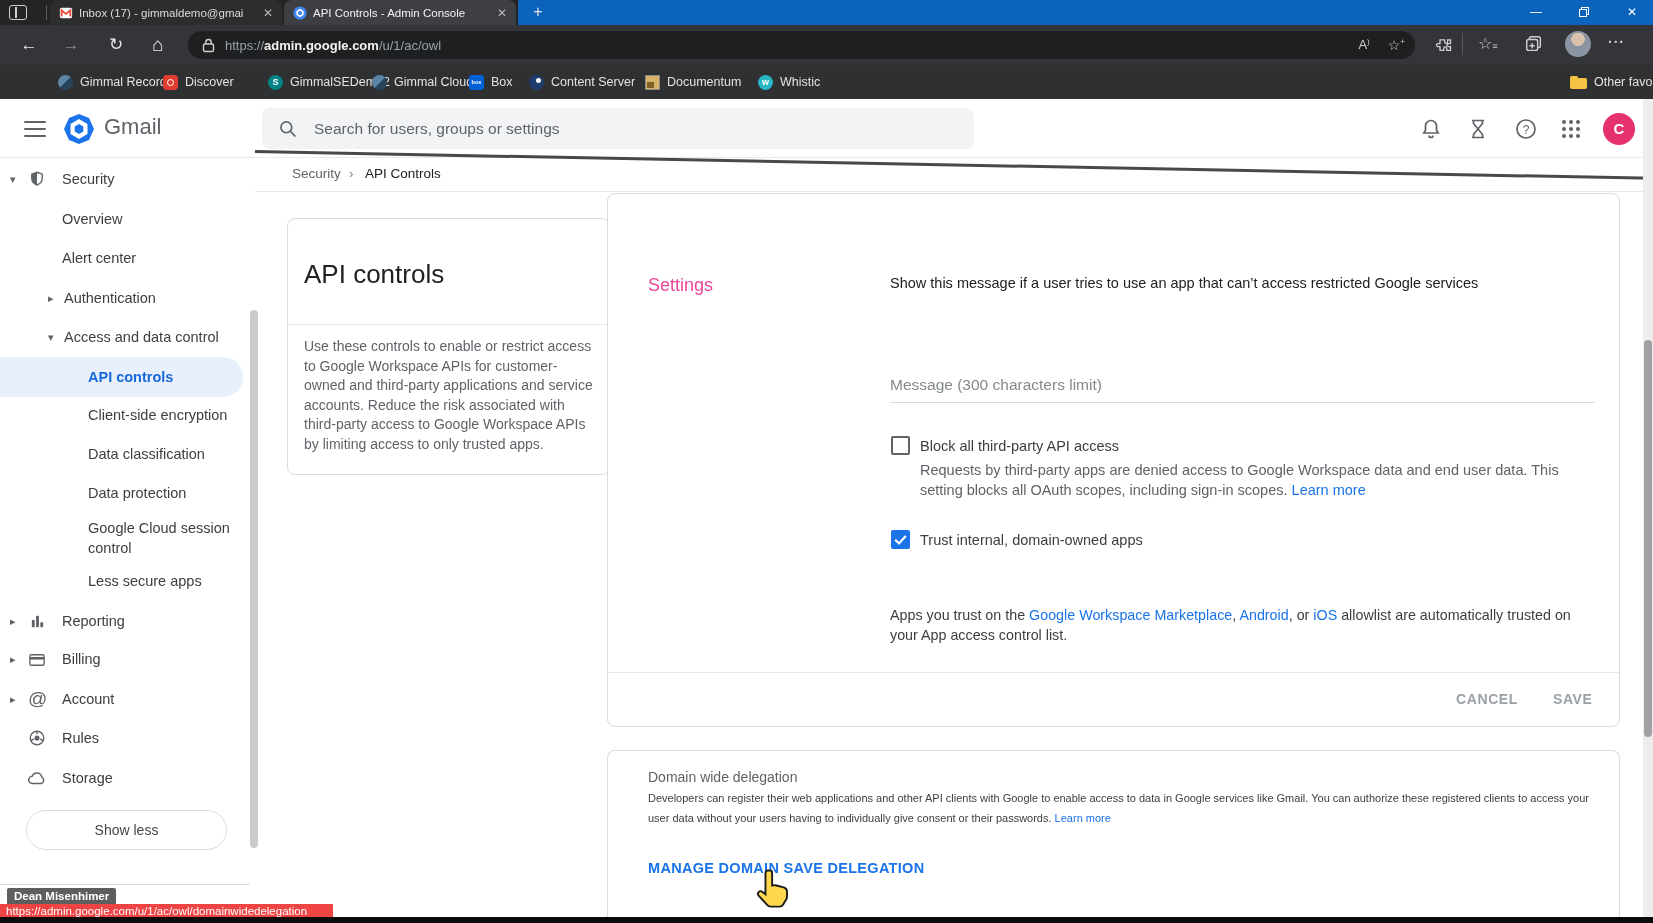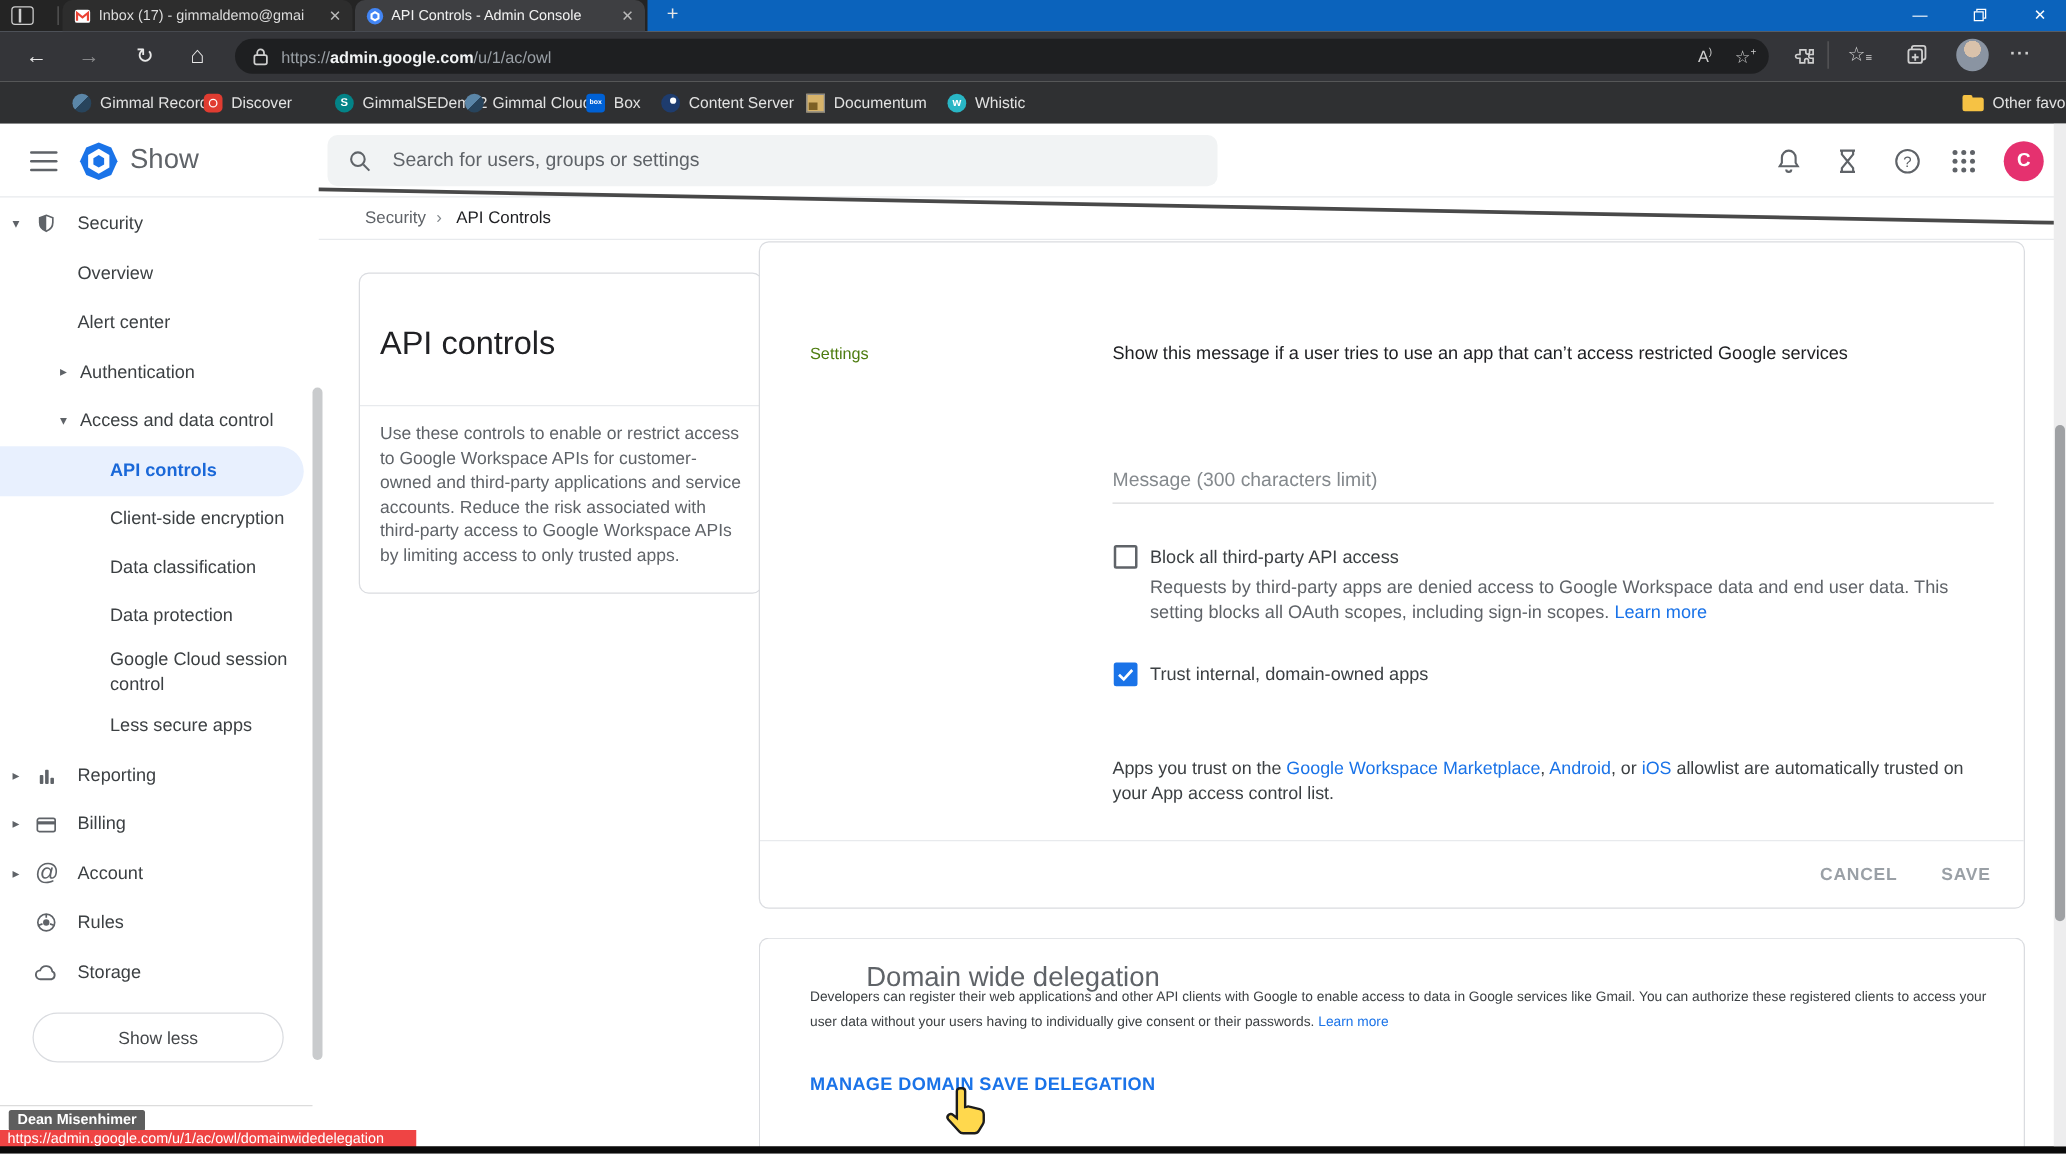--- a/index.html
+++ b/index.html
@@ -66,37 +66,37 @@
   .crumb-border { left:255px; top:191px; width:1398px; height:1px; background:#e8eaed; }
   .glare { left:255px; top:150px; width:1400px; height:2.5px; background:rgba(28,28,28,.8); transform:rotate(1.1deg); transform-origin:left top; }
 
   .card { background:#fff; border:1px solid #dadce0; border-radius:8px; }
   .apicard { left:287px; top:218px; width:323px; height:257px; }
   .apicard h1 { position:absolute; left:16px; top:40px; font-size:26px; font-weight:400; color:#202124; }
   .apicard .div { position:absolute; left:0; top:105px; width:100%; height:1px; background:#e8eaed; }
   .apicard p { position:absolute; left:16px; top:118px; width:293px; font-size:14px; line-height:19.5px; color:#5f6368; }
 
   .setcard { left:607px; top:193px; width:1013px; height:534px; }
-  .lbl-col { position:absolute; left:40px; top:81px; font-size:13px; color:#4d7c0f; }
+  .lbl-col { position:absolute; left:40px; top:81px; font-size:18px; color:#ec4899; }
   .intro { position:absolute; left:282px; top:81px; font-size:14.5px; color:#202124; }
   .msg { position:absolute; left:282px; top:178px; width:705px; }
   .msg input { width:100%; border:none; border-bottom:1px solid #d9dadb; outline:none; font-size:15.5px; padding:4px 0 8px; color:#3c4043; font-family:"Liberation Sans",sans-serif; background:transparent; }
   .msg input::placeholder { color:#84898d; opacity:1; }
   .cbox { position:absolute; width:19px; height:19px; border-radius:2px; }
   .cb-off { border:2px solid #5f6368; background:#fff; }
   .cb-on { background:#1a73e8; }
   .cb-lab { position:absolute; font-size:14.5px; color:#3c4043; }
   .cb-desc { position:absolute; font-size:14.5px; line-height:20px; color:#5f6368; }
   .link { color:#1a73e8; text-decoration:none; cursor:pointer; }
   .note { position:absolute; left:282px; top:411px; width:712px; font-size:14.3px; line-height:20px; color:#3c4043; }
   .foot-div { position:absolute; left:0; top:478px; width:100%; height:1px; background:#e8eaed; }
   .fbtn { position:absolute; top:497px; font-size:14px; font-weight:bold; letter-spacing:.6px; color:#9aa0a6; background:none; border:none; font-family:"Liberation Sans",sans-serif; }
 
   .domcard { left:607px; top:750px; width:1013px; height:170px; border-bottom:none; border-radius:8px 8px 0 0; }
-  .domcard h2 { position:absolute; left:40px; top:18px; font-size:22px; font-weight:400; color:#5f6368;margin-left:45px; }
+  .domcard h2 { position:absolute; left:40px; top:18px; font-size:14px; font-weight:400; color:#5f6368; }
   .domcard p { position:absolute; left:40px; top:38px; width:948px; font-size:11px; line-height:19.5px; color:#3c4043; }
   .manage { position:absolute; left:40px; top:109px; font-size:14.5px; font-weight:bold; letter-spacing:.3px; color:#1a73e8; }
 
   
   .tooltip { left:7px; top:888px; height:17px; background:#5e5e5e; color:#fff; font-size:11.5px; font-weight:bold; line-height:17px; padding:0 7px; border-radius:2px; white-space:nowrap; }
   .statusbar { left:0; top:904px; width:333px; height:14px; background:#ef4444; color:#fff; font-size:11.5px; line-height:14px; padding-left:6px; white-space:nowrap; }
   .blackstrip { left:0; top:917px; width:1653px; height:6px; background:#0a0a0a; }
   .vtrack { left:1643px; top:99px; width:10px; height:818px; background:#ededee; }
   .vthumb { left:1644px; top:340px; width:8px; height:397px; background:#9fa1a4; border-radius:4px; }
 
@@ -232,21 +232,21 @@
     <i></i>
     <i></i>
   </div>
 <div class="abs" style="left:63px;top:113px">
   <svg width="32" height="32" viewBox="0 0 32 32">
       <polygon points="16,1 26,5 31,16 26,27 16,31 6,27 1,16 6,5" fill="#1a73e8"></polygon>
       <polygon points="16,6 24.5,11 24.5,21 16,26 7.5,21 7.5,11" fill="#fff"></polygon>
       <polygon points="16,11 20.3,13.5 20.3,18.5 16,21 11.7,18.5 11.7,13.5" fill="#1a73e8"></polygon>
     </svg>
 </div>
-<div class="abs admin-word">Show</div>
+<div class="abs admin-word">Gmail</div>
 
 <div class="abs searchbox">
   <svg width="20" height="20" viewBox="0 0 24 24">
       <circle cx="10" cy="10" r="6.5" fill="none" stroke="#5f6368" stroke-width="2"></circle>
       <line x1="15.2" y1="15.2" x2="21" y2="21" stroke="#5f6368" stroke-width="2"></line>
     </svg>
   <input type="text" placeholder="Search for users, groups or settings" style="">
 </div>
 
 <div class="abs hd-ic" style="left:1419px">

